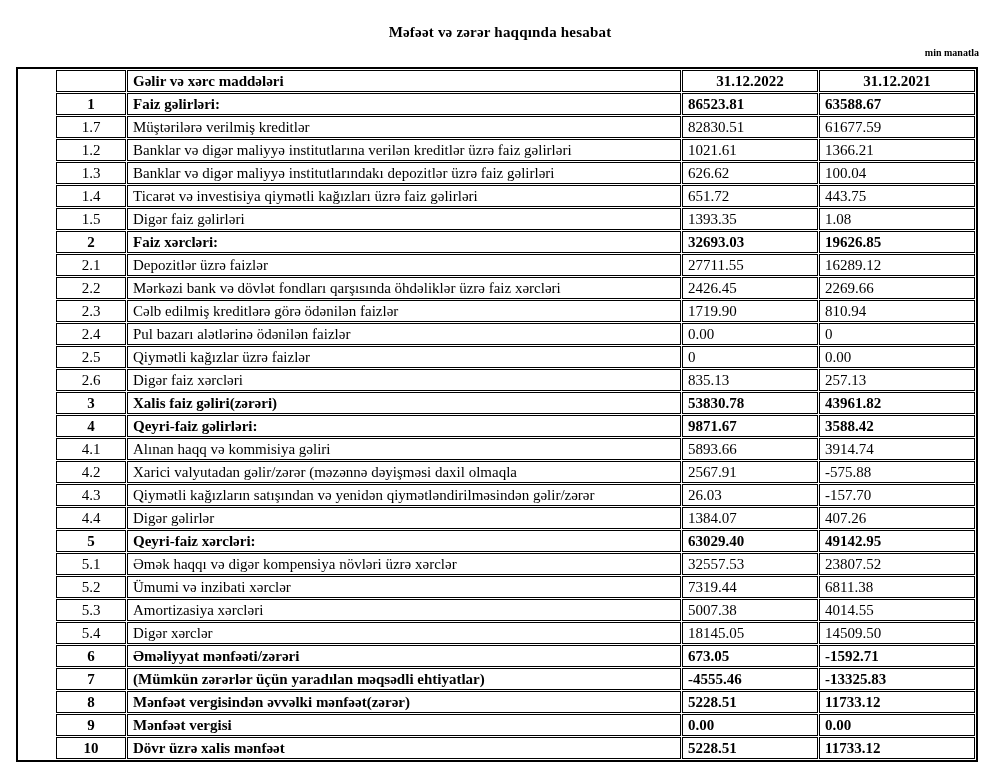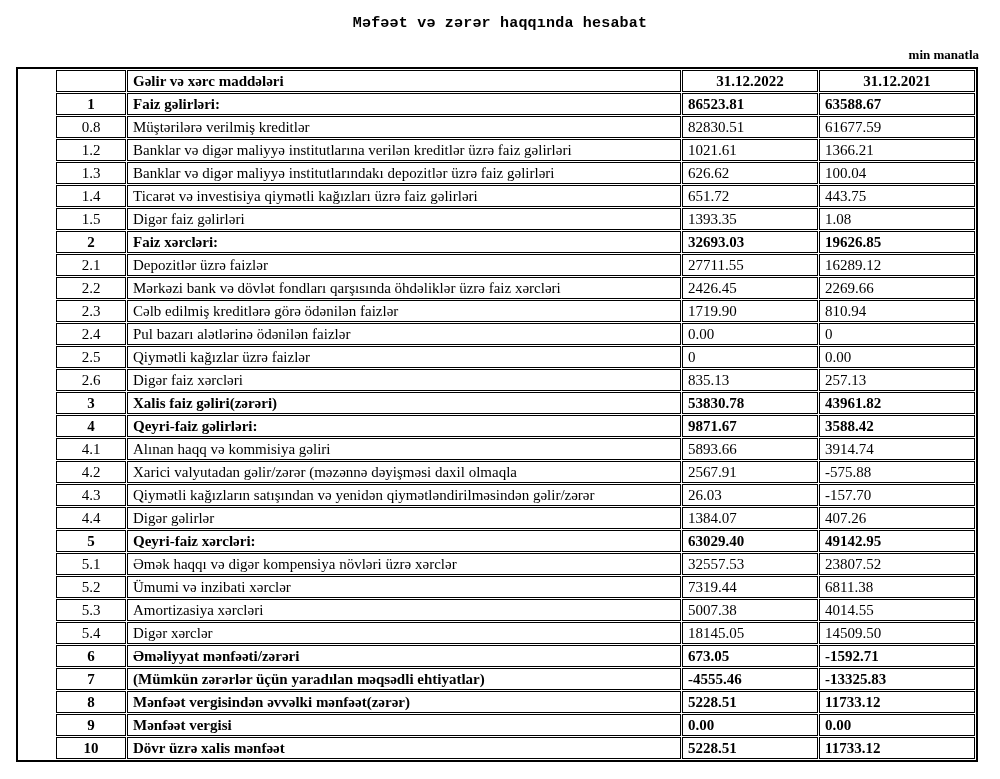--- a/index.html
+++ b/index.html
@@ -11,32 +11,32 @@
   .page {
     position: relative;
     width: 1000px;
     height: 779px;
     background: #ffffff;
     font-family: "Liberation Serif", "DejaVu Serif", serif;
     overflow: hidden;
   }
   .title {
     margin: 0;
-    padding-top: 15px;
+    padding-top: 24px;
     text-align: center;
-    font-family: Liberation Mono, monospace;
+    font-family: Liberation Serif, serif;
     font-size: 15px;
     font-weight: bold;
     letter-spacing: 0.2px;
   }
   .unit-note {
     position: absolute;
     top: 47px;
     right: 21px;
-    font-size: 13px;
+    font-size: 10px;
     font-weight: bold;
   }
   table.pl-table {
     position: absolute;
     top: 67px;
     left: 16px;
     width: 962px;
     table-layout: fixed;
     border-collapse: separate;
     border-spacing: 1px;
@@ -83,21 +83,21 @@
       </tr>
     </thead>
     <tbody>
         <tr class="bold-row">
           <td class="col-no">1</td>
           <td class="col-label">Faiz gəlirləri:</td>
           <td class="col-val num">86523.81</td>
           <td class="col-val2 num">63588.67</td>
         </tr>
         <tr>
-          <td class="col-no">0.8</td>
+          <td class="col-no">1.7</td>
           <td class="col-label">Müştərilərə verilmiş kreditlər</td>
           <td class="col-val num">82830.51</td>
           <td class="col-val2 num">61677.59</td>
         </tr>
         <tr>
           <td class="col-no">1.2</td>
           <td class="col-label">Banklar və digər maliyyə institutlarına verilən kreditlər üzrə faiz gəlirləri</td>
           <td class="col-val num">1021.61</td>
           <td class="col-val2 num">1366.21</td>
         </tr>

